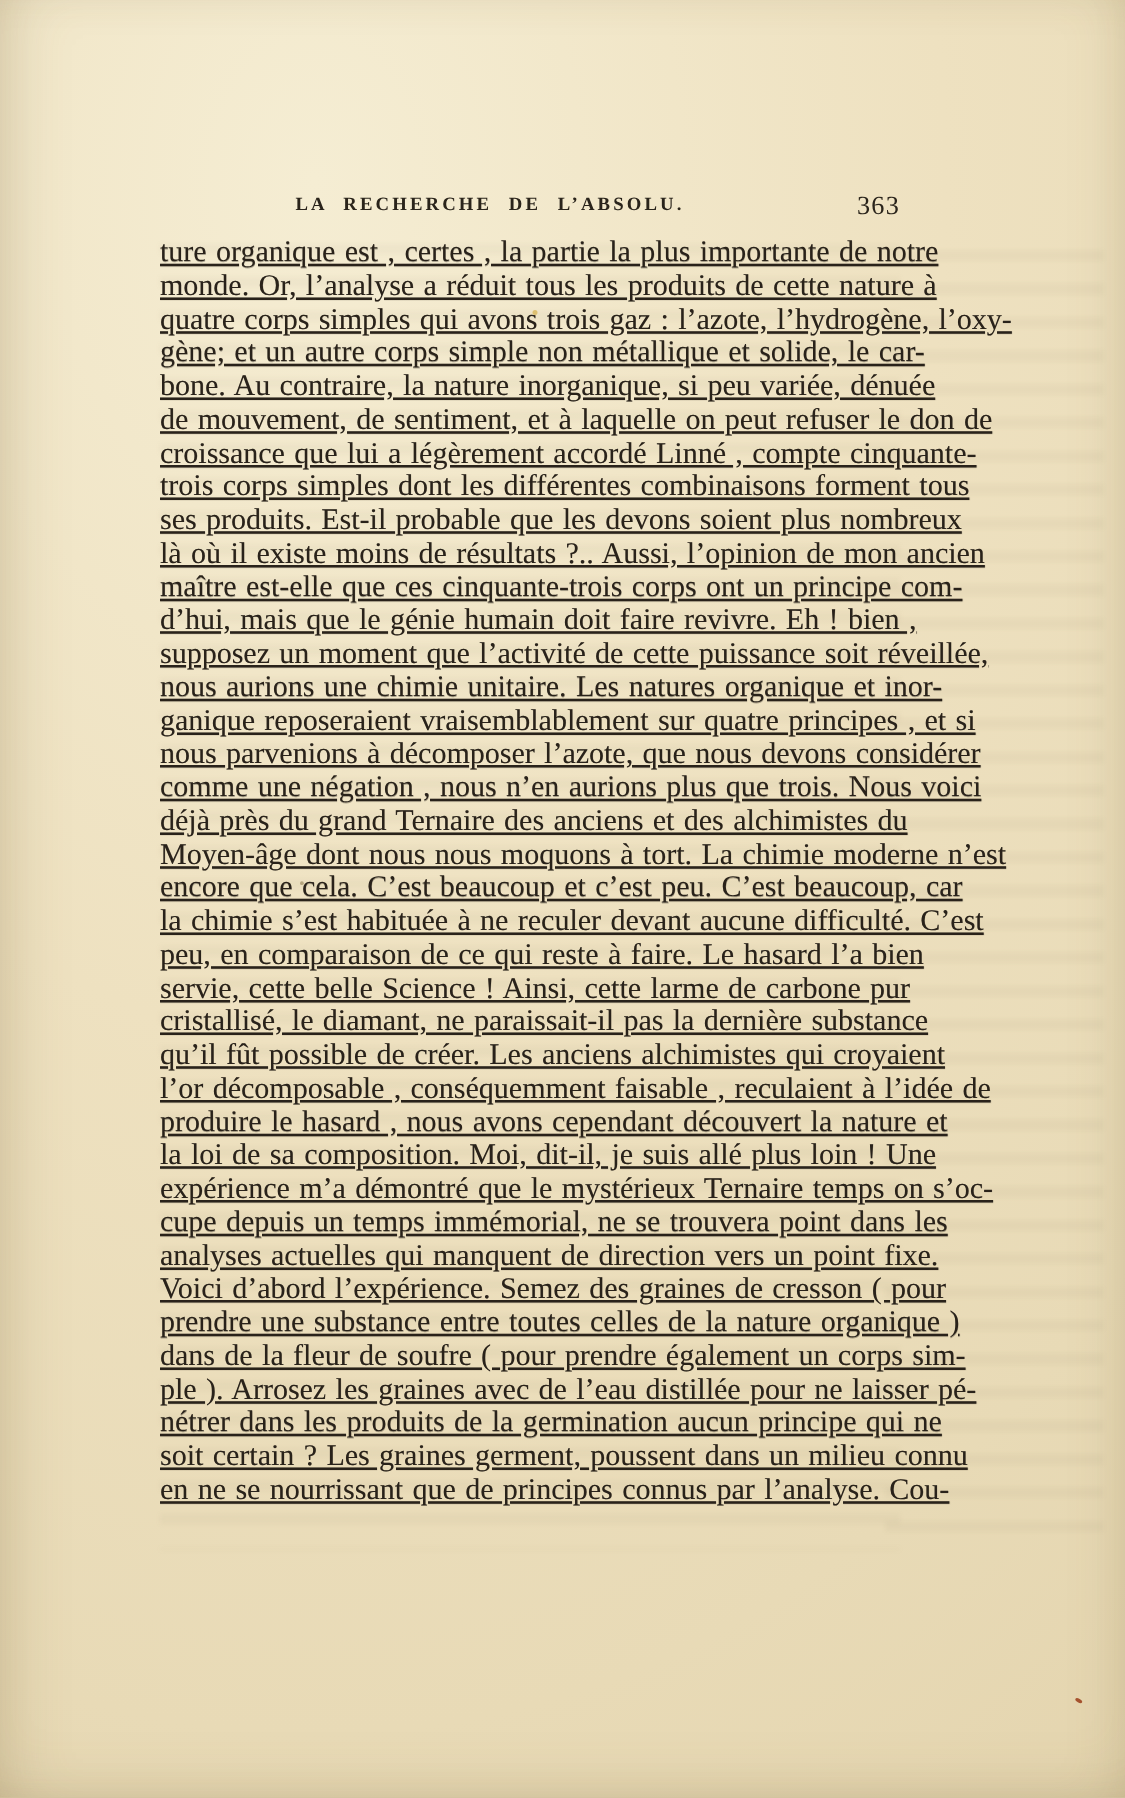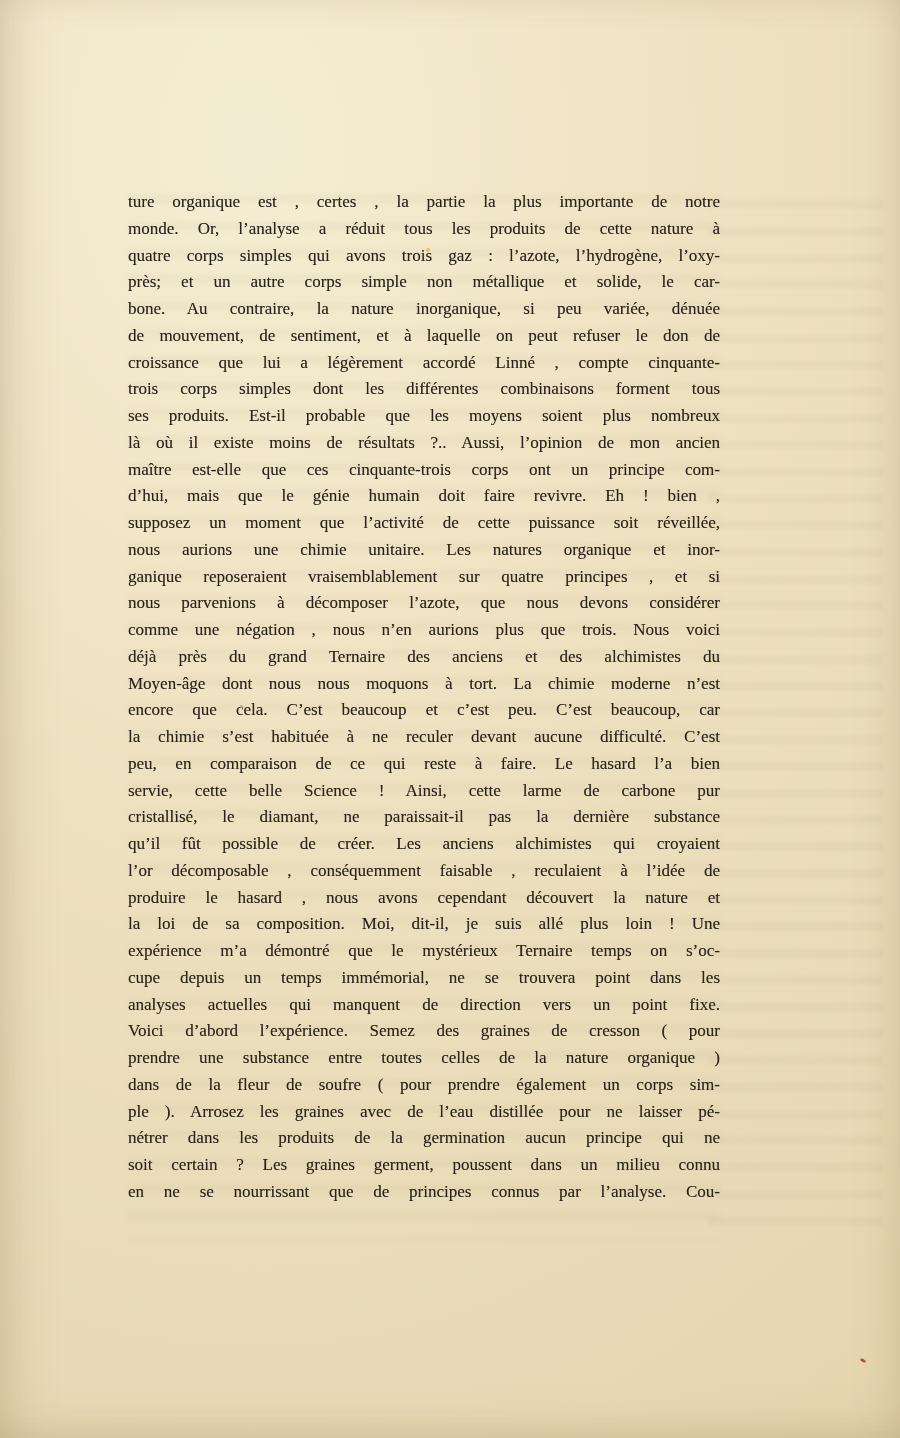--- a/index.html
+++ b/index.html
@@ -39,29 +39,30 @@
     right: 0; top: 0;
     font-size: 21px;
     letter-spacing: 1px;
     color: #2a241b;
   }
   .body-text {
     position: absolute;
     top: 189px; left: 128px; width: 592px;
   }
   .text-line {
-    font-size: 17px;
+    font-size: 24px;
     line-height: 26.75px;
     height: 26.75px;
     text-align: justify;
     text-align-last: justify;
     word-spacing: 1.5px;
     white-space: nowrap;
     color: #29221a;
     text-shadow: 0.2px 0.2px 0 rgba(41, 34, 26, 0.35);
+    text-decoration: underline;
   }
   
   .bleed-overlay {
     position: absolute;
     top: 200px; left: 708px; width: 175px; height: 1040px;
     background: repeating-linear-gradient(
       to bottom,
       rgba(134, 120, 92, 0.10) 0px, rgba(134, 120, 92, 0.10) 9px,
       rgba(134, 120, 92, 0.0) 9px, rgba(134, 120, 92, 0.0) 26.75px
     );
@@ -86,32 +87,36 @@
   .speck-grey   { left: 240px; top: 705px;  width: 3px; height: 3px; background: #b5a57e; }
 </style>
 </head>
 <body>
 
 <div class="page">
 
   <div class="bleed-overlay-soft"></div>
   <div class="bleed-overlay"></div>
 
+  <div class="header-row">
+    <div class="header-title">LA RECHERCHE DE L’ABSOLU.</div>
+    <div class="page-number">363</div>
+  </div>
 
   <div class="body-text">
 
   <div class="text-line">ture organique est , certes , la partie la plus importante de notre</div>
       <div class="text-line">monde. Or, l’analyse a réduit tous les produits de cette nature à</div>
       <div class="text-line">quatre corps simples qui avons trois gaz : l’azote, l’hydrogène, l’oxy-</div>
-      <div class="text-line">près; et un autre corps simple non métallique et solide, le car-</div>
+      <div class="text-line">gène; et un autre corps simple non métallique et solide, le car-</div>
       <div class="text-line">bone. Au contraire, la nature inorganique, si peu variée, dénuée</div>
       <div class="text-line">de mouvement, de sentiment, et à laquelle on peut refuser le don de</div>
       <div class="text-line">croissance que lui a légèrement accordé Linné , compte cinquante-</div>
       <div class="text-line">trois corps simples dont les différentes combinaisons forment tous</div>
-      <div class="text-line">ses produits. Est-il probable que les moyens soient plus nombreux</div>
+      <div class="text-line">ses produits. Est-il probable que les devons soient plus nombreux</div>
       <div class="text-line">là où il existe moins de résultats ?.. Aussi, l’opinion de mon ancien</div>
       <div class="text-line">maître est-elle que ces cinquante-trois corps ont un principe com-</div>
       <div class="text-line">d’hui, mais que le génie humain doit faire revivre. Eh ! bien ,</div>
       <div class="text-line">supposez un moment que l’activité de cette puissance soit réveillée,</div>
       <div class="text-line">nous aurions une chimie unitaire. Les natures organique et inor-</div>
       <div class="text-line">ganique reposeraient vraisemblablement sur quatre principes , et si</div>
       <div class="text-line">nous parvenions à décomposer l’azote, que nous devons considérer</div>
       <div class="text-line">comme une négation , nous n’en aurions plus que trois. Nous voici</div>
       <div class="text-line">déjà près du grand Ternaire des anciens et des alchimistes du</div>
       <div class="text-line">Moyen-âge dont nous nous moquons à tort. La chimie moderne n’est</div>

